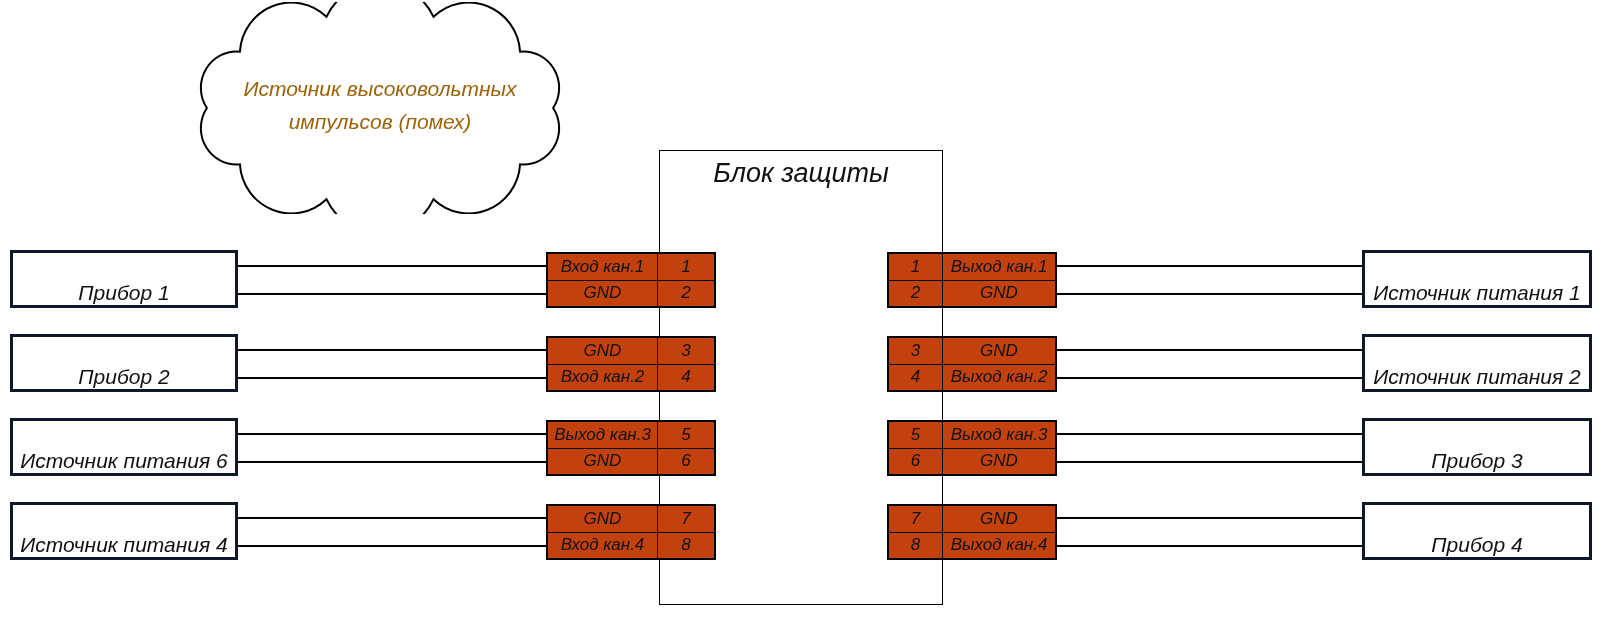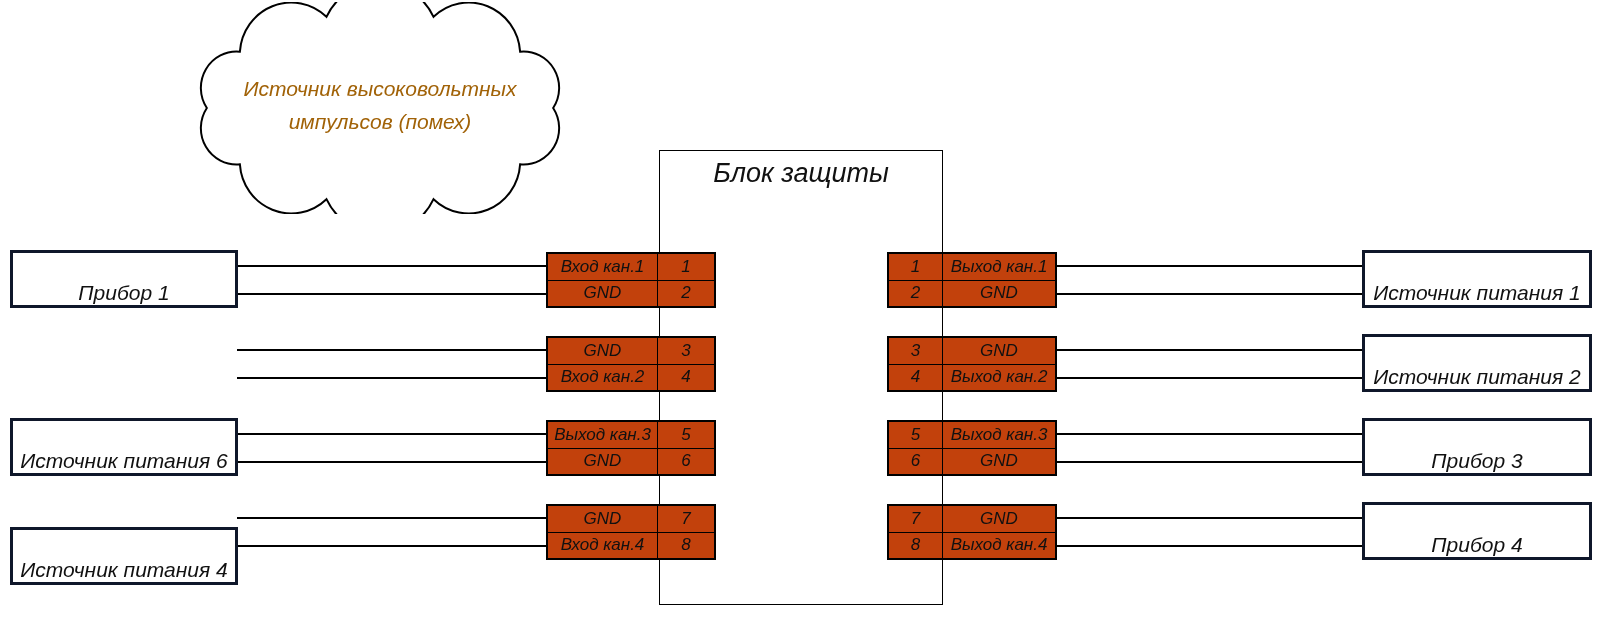--- a/index.html
+++ b/index.html
@@ -78,24 +78,27 @@
   <div class="wire" style="left:1056px;top:349px;width:308px"></div>
   <div class="wire" style="left:1056px;top:377px;width:308px"></div>
   <div class="wire" style="left:1056px;top:433px;width:308px"></div>
   <div class="wire" style="left:1056px;top:461px;width:308px"></div>
   <div class="wire" style="left:1056px;top:517px;width:308px"></div>
   <div class="wire" style="left:1056px;top:545px;width:308px"></div>
 
   <div class="device" style="left:10px;top:250px;width:228px">
     <span>Прибор 1</span>
   </div>
+  <div class="device" style="left:10px;top:334px;width:228px">
+    <span>Прибор 2</span>
+  </div>
   <div class="device" style="left:10px;top:418px;width:228px">
     <span>Источник питания 6</span>
   </div>
-  <div class="device" style="left:10px;top:527px;width:228px">
+  <div class="device" style="left:10px;top:502px;width:228px">
     <span>Источник питания 4</span>
   </div>
 
   <div class="device" style="left:1362px;top:250px;width:230px">
     <span>Источник питания 1</span>
   </div>
   <div class="device" style="left:1362px;top:334px;width:230px">
     <span>Источник питания 2</span>
   </div>
   <div class="device" style="left:1362px;top:418px;width:230px">

